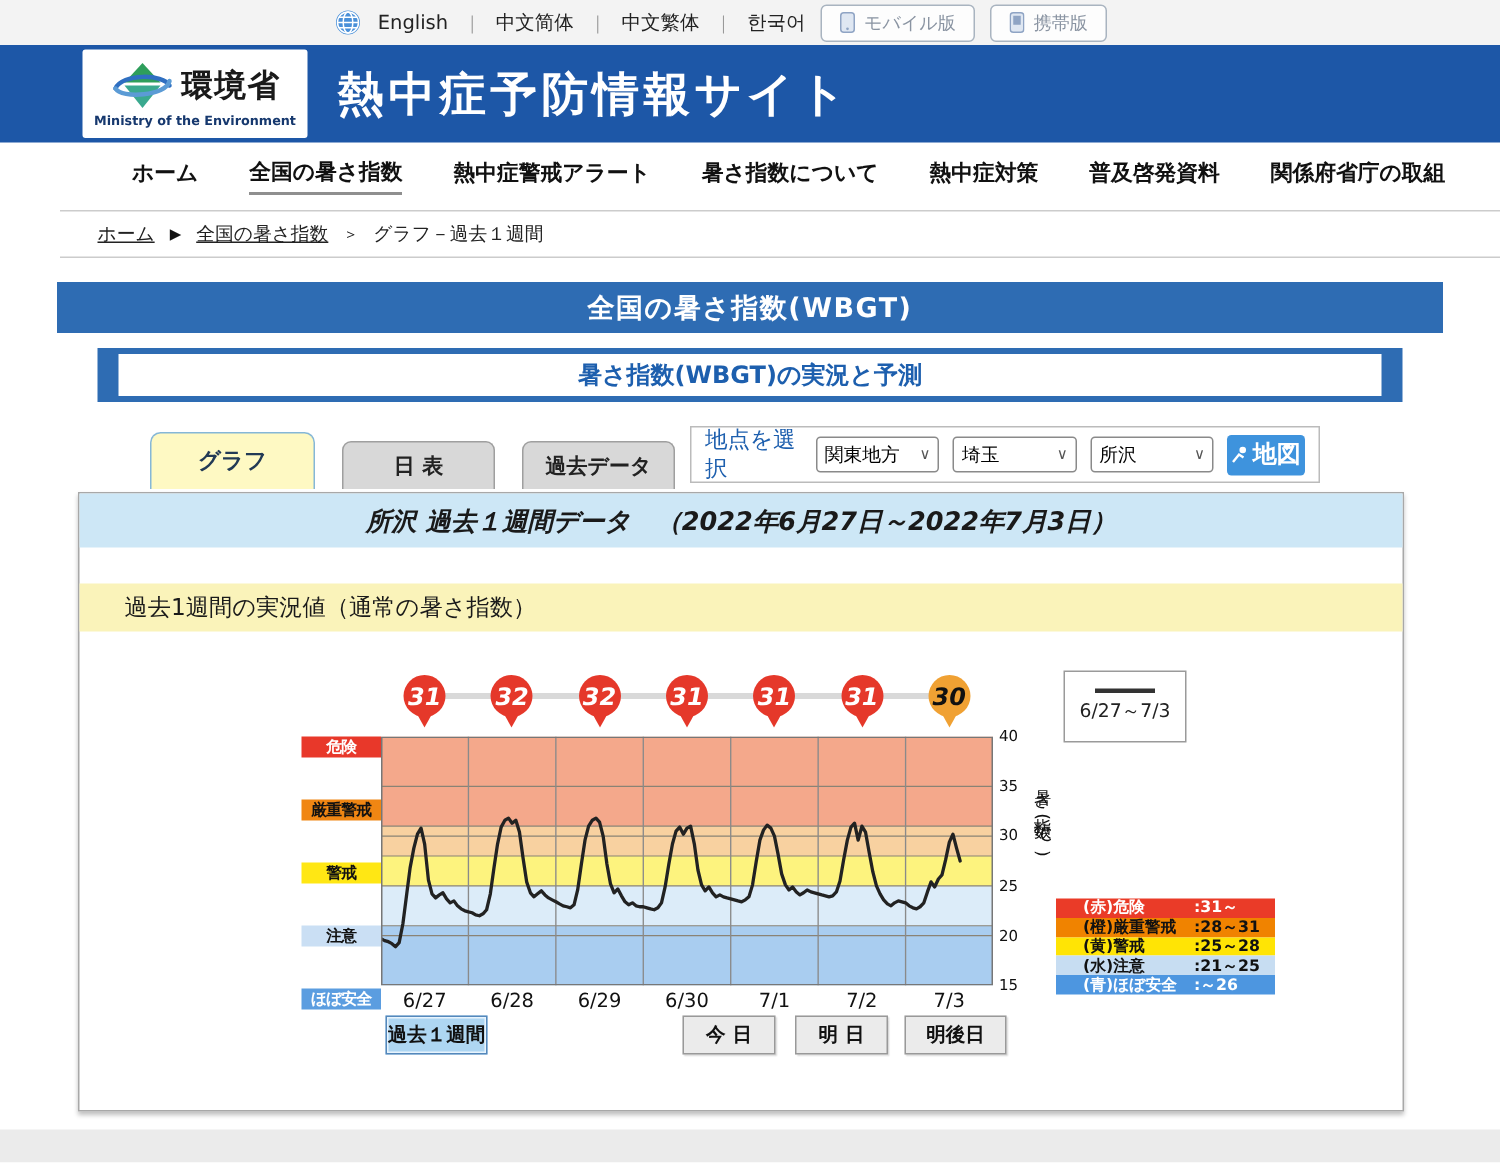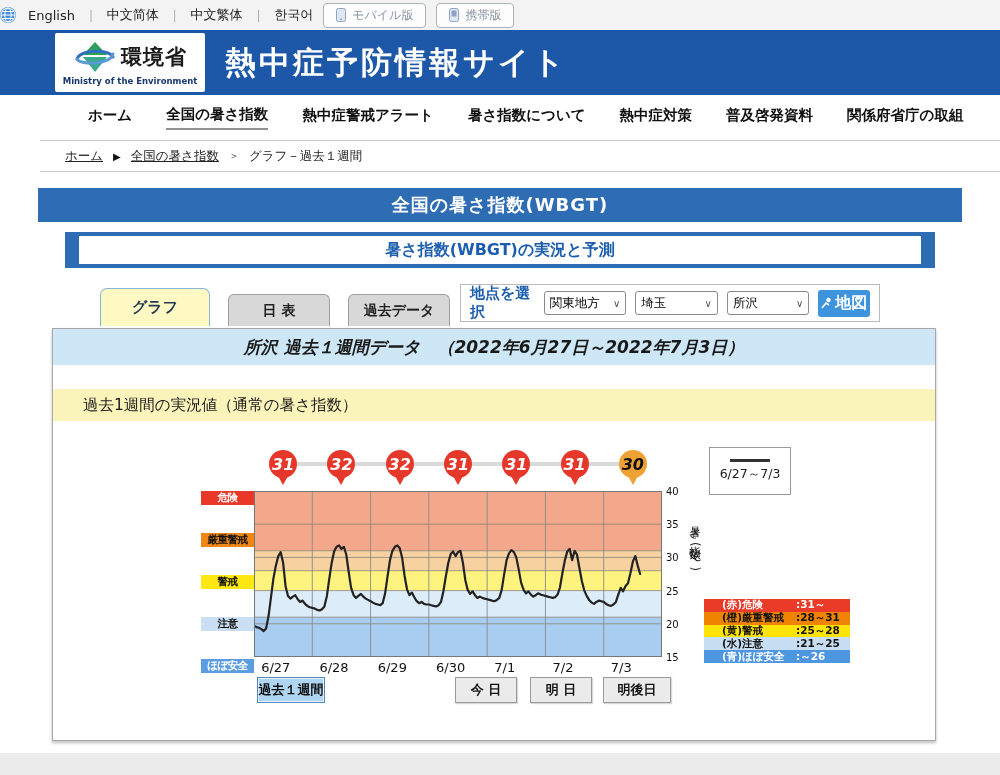--- a/index.html
+++ b/index.html
@@ -1,20 +1,20 @@
 <!DOCTYPE html>
 <html><head>
 <meta charset="utf-8">
 <style>
   * { margin:0; padding:0; box-sizing:border-box; }
   html,body { width:1000px; height:775px; overflow:hidden; }
   body { font-family:"DejaVu Sans","Liberation Sans",sans-serif; background:#fff; position:relative; }
 
   
-  .topbar { height:30px; background:#f3f3f3; display:flex; align-items:center; justify-content:flex-start; padding-right:38px; gap:10px; font-size:13px; color:#222; }
+  .topbar { height:30px; background:#f3f3f3; display:flex; align-items:center; justify-content:center; padding-right:38px; gap:10px; font-size:13px; color:#222; }
   .topbar .lang { display:flex; align-items:center; gap:10px; }
   .topbar .sep { color:#999; font-size:12px; }
   .globe { width:16px; height:16px; border-radius:50%; background:#4a90d9; display:inline-block; position:relative; margin-right:2px; }
   .globe svg { position:absolute; inset:0; }
   .mini-btn { display:inline-flex; align-items:center; gap:6px; border:1px solid #a9b4c0; background:#fdfdfd; border-radius:4px; padding:3px 12px; color:#8a94a2; font-size:12px; }
 
   
   .header { height:65px; background:#1d57a7; position:relative; }
   .logo-box { position:absolute; left:55px; top:3px; width:150px; height:59px; background:#fff; border-radius:2px; display:flex; flex-direction:column; align-items:center; justify-content:center; }
   .logo-row { display:flex; align-items:center; gap:4px; }
@@ -37,21 +37,21 @@
   .subtitle-bar { margin:10px 65px 0; height:36px; background:#2e6cb3; position:relative; }
   .subtitle-inner { position:absolute; top:4px; bottom:4px; left:14px; right:14px; background:#fff; display:flex; align-items:center; justify-content:center; font-size:16px; font-weight:bold; color:#1d5fae; }
 
   
   .tabs-row { position:relative; height:38px; margin-top:20px; }
   .tab { position:absolute; display:flex; align-items:center; justify-content:center; font-weight:bold; cursor:pointer; }
   .tab-active { left:100px; top:0; width:110px; height:38px; background:#fef9c3; border:1px solid #85b7d7; border-bottom:none; border-radius:7px 7px 0 0; font-size:15px; color:#223a55; }
   .tab-idle { top:6px; width:102px; height:32px; background:#d8d8d8; border:1px solid #9f9f9f; border-bottom:none; border-radius:6px 6px 0 0; font-size:14px; color:#222; }
   .tab-day { left:228px; } .tab-past { left:348px; }
   .loc-box { position:absolute; left:460px; top:-4px; width:420px; height:38px; background:#fff; border:1px solid #bbb; display:flex; align-items:center; gap:9px; padding:0 9px; }
-  .loc-label { color:#1d5fae; font-weight:bold; font-size:15px; }
+  .loc-label { color:#1d5fae; font-weight:normal; font-size:15px; }
   .sel { width:94px; height:24px; border:1px solid #8a8a8a; border-radius:3px; background:#fff; font-size:12.5px; display:flex; align-items:center; justify-content:space-between; padding:0 5px; cursor:pointer; }
   .chev { font-size:10px; color:#555; }
   .map-btn { width:60px; height:27px; background:#3e93dd; border-radius:3px; color:#fff; font-size:16px; font-weight:bold; display:flex; align-items:center; justify-content:center; gap:3px; cursor:pointer; }
 
   
   .content-box { position:relative; margin:2px 52px 0; width:884px; height:413px; background:#fff; border:1px solid #a8a8a8; box-shadow:0 2px 3px rgba(0,0,0,.25); }
   .chart-title { height:36px; background:#cde7f6; display:flex; align-items:center; justify-content:center; font-size:17px; font-weight:bold; font-style:italic; color:#1a1a1a; }
   .section-label { position:absolute; left:0; right:0; top:60px; height:32px; background:#faf3ba; display:flex; align-items:center; padding-left:30px; font-size:15.5px; color:#1a1a1a; }
 
   .connect-line { position:absolute; height:4px; background:#d9d9d9; top:133px; z-index:1; }
@@ -61,21 +61,21 @@
   .line-legend { position:absolute; left:656px; top:118px; width:82px; height:48px; background:#fff; border:1px solid #9a9a9a; display:flex; flex-direction:column; align-items:center; justify-content:center; gap:4px; }
   .line-swatch { width:40px; height:3px; background:#333; }
   .line-legend-label { font-size:12.5px; color:#222; }
 
   .band-col { position:absolute; left:148px; top:162px; width:53px; height:166px; display:flex; flex-direction:column;gap:28px; }
   .band-row { display:flex; align-items:center; justify-content:center; font-size:10.5px; font-weight:bold; letter-spacing:-0.5px; }
 
   .plot-wrap { position:absolute; left:201px; top:162px; width:408px; height:166px; }
   .ytick { position:absolute; font-size:10px; color:#111; width:26px; }
   .ytitle { position:absolute; left:634px; top:188px; writing-mode:vertical-rl; font-size:11.5px; color:#111; letter-spacing:3px; }
-  .xlabel { position:absolute; top:331px; width:44px; font-size:13px; color:#111; }
+  .xlabel { position:absolute; top:331px; width:44px; text-align:center; font-size:13px; color:#111; }
 
   .thr-legend { position:absolute; left:651px; top:270px; width:146px; }
   .thr-row { display:flex; align-items:center; height:12.8px; font-size:10.5px; font-weight:bold; padding-left:18px; }
   .thr-label { width:74px; }
 
   .btn { position:absolute; top:348px; height:26px; display:flex; align-items:center; justify-content:center; font-size:13px; font-weight:bold; color:#111; cursor:pointer; }
   .btn-gray { background:#ebebeb; border:1px solid #999; box-shadow:1px 1px 1px rgba(0,0,0,.15); }
   .btn-blue { background:#aed6f2; border:1px solid #5588bb; box-shadow:inset 0 0 0 1px #e8f4fd; }
 
   .footer-strip { position:absolute; left:0; right:0; bottom:0; height:22px; background:#ebebeb; }

